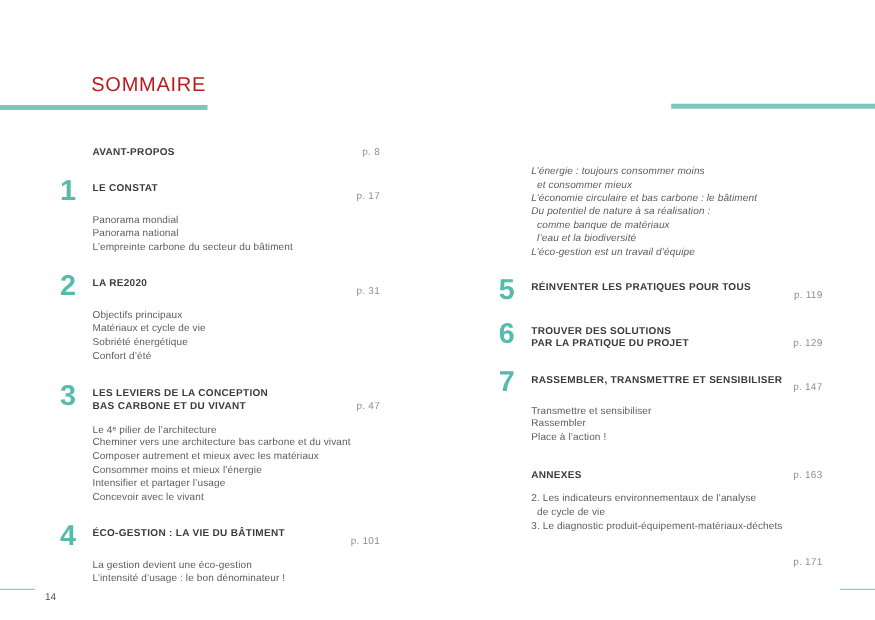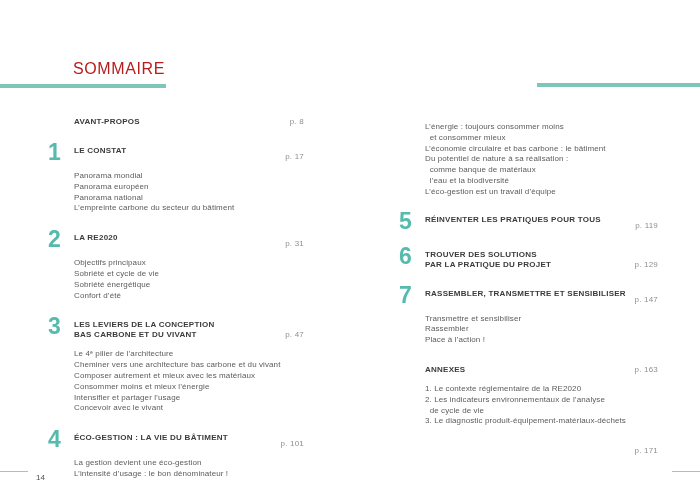--- a/index.html
+++ b/index.html
@@ -45,21 +45,21 @@
     display: block;
     font-size: 8px; font-weight: 700; line-height: 10px;
     letter-spacing: 0.25px; color: var(--heading-text);
   }
   .pageref {
     margin-left: auto; align-self: flex-end;
     font-size: 8px; line-height: 10px; color: var(--ref-text);
     white-space: nowrap; letter-spacing: 0.2px;
   }
   .subitems { list-style: none; margin-top: 9px; padding-left: 26px; }
-  .entry.no-head .subitems { margin-top: 8px; }
+  .entry.no-head .subitems { margin-top: 18px; font-style: italic; }
   .subitems li {
     font-size: 8px; line-height: 10.8px; letter-spacing: 0.1px;
     color: var(--item-text); white-space: pre-wrap;
   }
   .corner-line { position: absolute; top: 471px; width: 28px; height: 1px; background: #8fcdc3; }
   .corner-line.left { left: 0; }
   .corner-line.right { right: 0; }
   .corner-num {
     position: absolute; top: 473px; width: 28px; text-align: center;
     font-size: 8px; color: #4f4f4f; padding-left: 36px;
@@ -87,36 +87,35 @@
     <div class="entry">
       <div class="head">
         <span class="num">1</span>
         <span class="titles">
           <span class="title-line">LE CONSTAT</span>
         </span>
         <span class="pageref">p. 17</span>
       </div>
       <ul class="subitems">
         <li>Panorama mondial</li>
-        <li>Panorama européen</li>
         <li>Panorama national</li>
         <li>L’empreinte carbone du secteur du bâtiment</li>
       </ul>
     </div>
     <div class="entry">
       <div class="head">
         <span class="num">2</span>
         <span class="titles">
           <span class="title-line">LA RE2020</span>
         </span>
         <span class="pageref">p. 31</span>
       </div>
       <ul class="subitems">
         <li>Objectifs principaux</li>
-        <li>Sobriété et cycle de vie</li>
+        <li>Matériaux et cycle de vie</li>
         <li>Sobriété énergétique</li>
         <li>Confort d’été</li>
       </ul>
     </div>
     <div class="entry">
       <div class="head">
         <span class="num">3</span>
         <span class="titles">
           <span class="title-line">LES LEVIERS DE LA CONCEPTION</span>
           <span class="title-line">BAS CARBONE ET DU VIVANT</span>
@@ -193,21 +192,20 @@
     </div>
     <div class="entry">
       <div class="head">
         <span class="num"></span>
         <span class="titles">
           <span class="title-line">ANNEXES</span>
         </span>
         <span class="pageref">p. 163</span>
       </div>
       <ul class="subitems">
-        <li>1. Le contexte réglementaire de la RE2020</li>
         <li>2. Les indicateurs environnementaux de l’analyse</li>
         <li>  de cycle de vie</li>
         <li>3. Le diagnostic produit-équipement-matériaux-déchets</li>
       </ul>
     </div>
     <div class="entry">
       <div class="head">
         <span class="num"></span>
         <span class="pageref">p. 171</span>
       </div>

